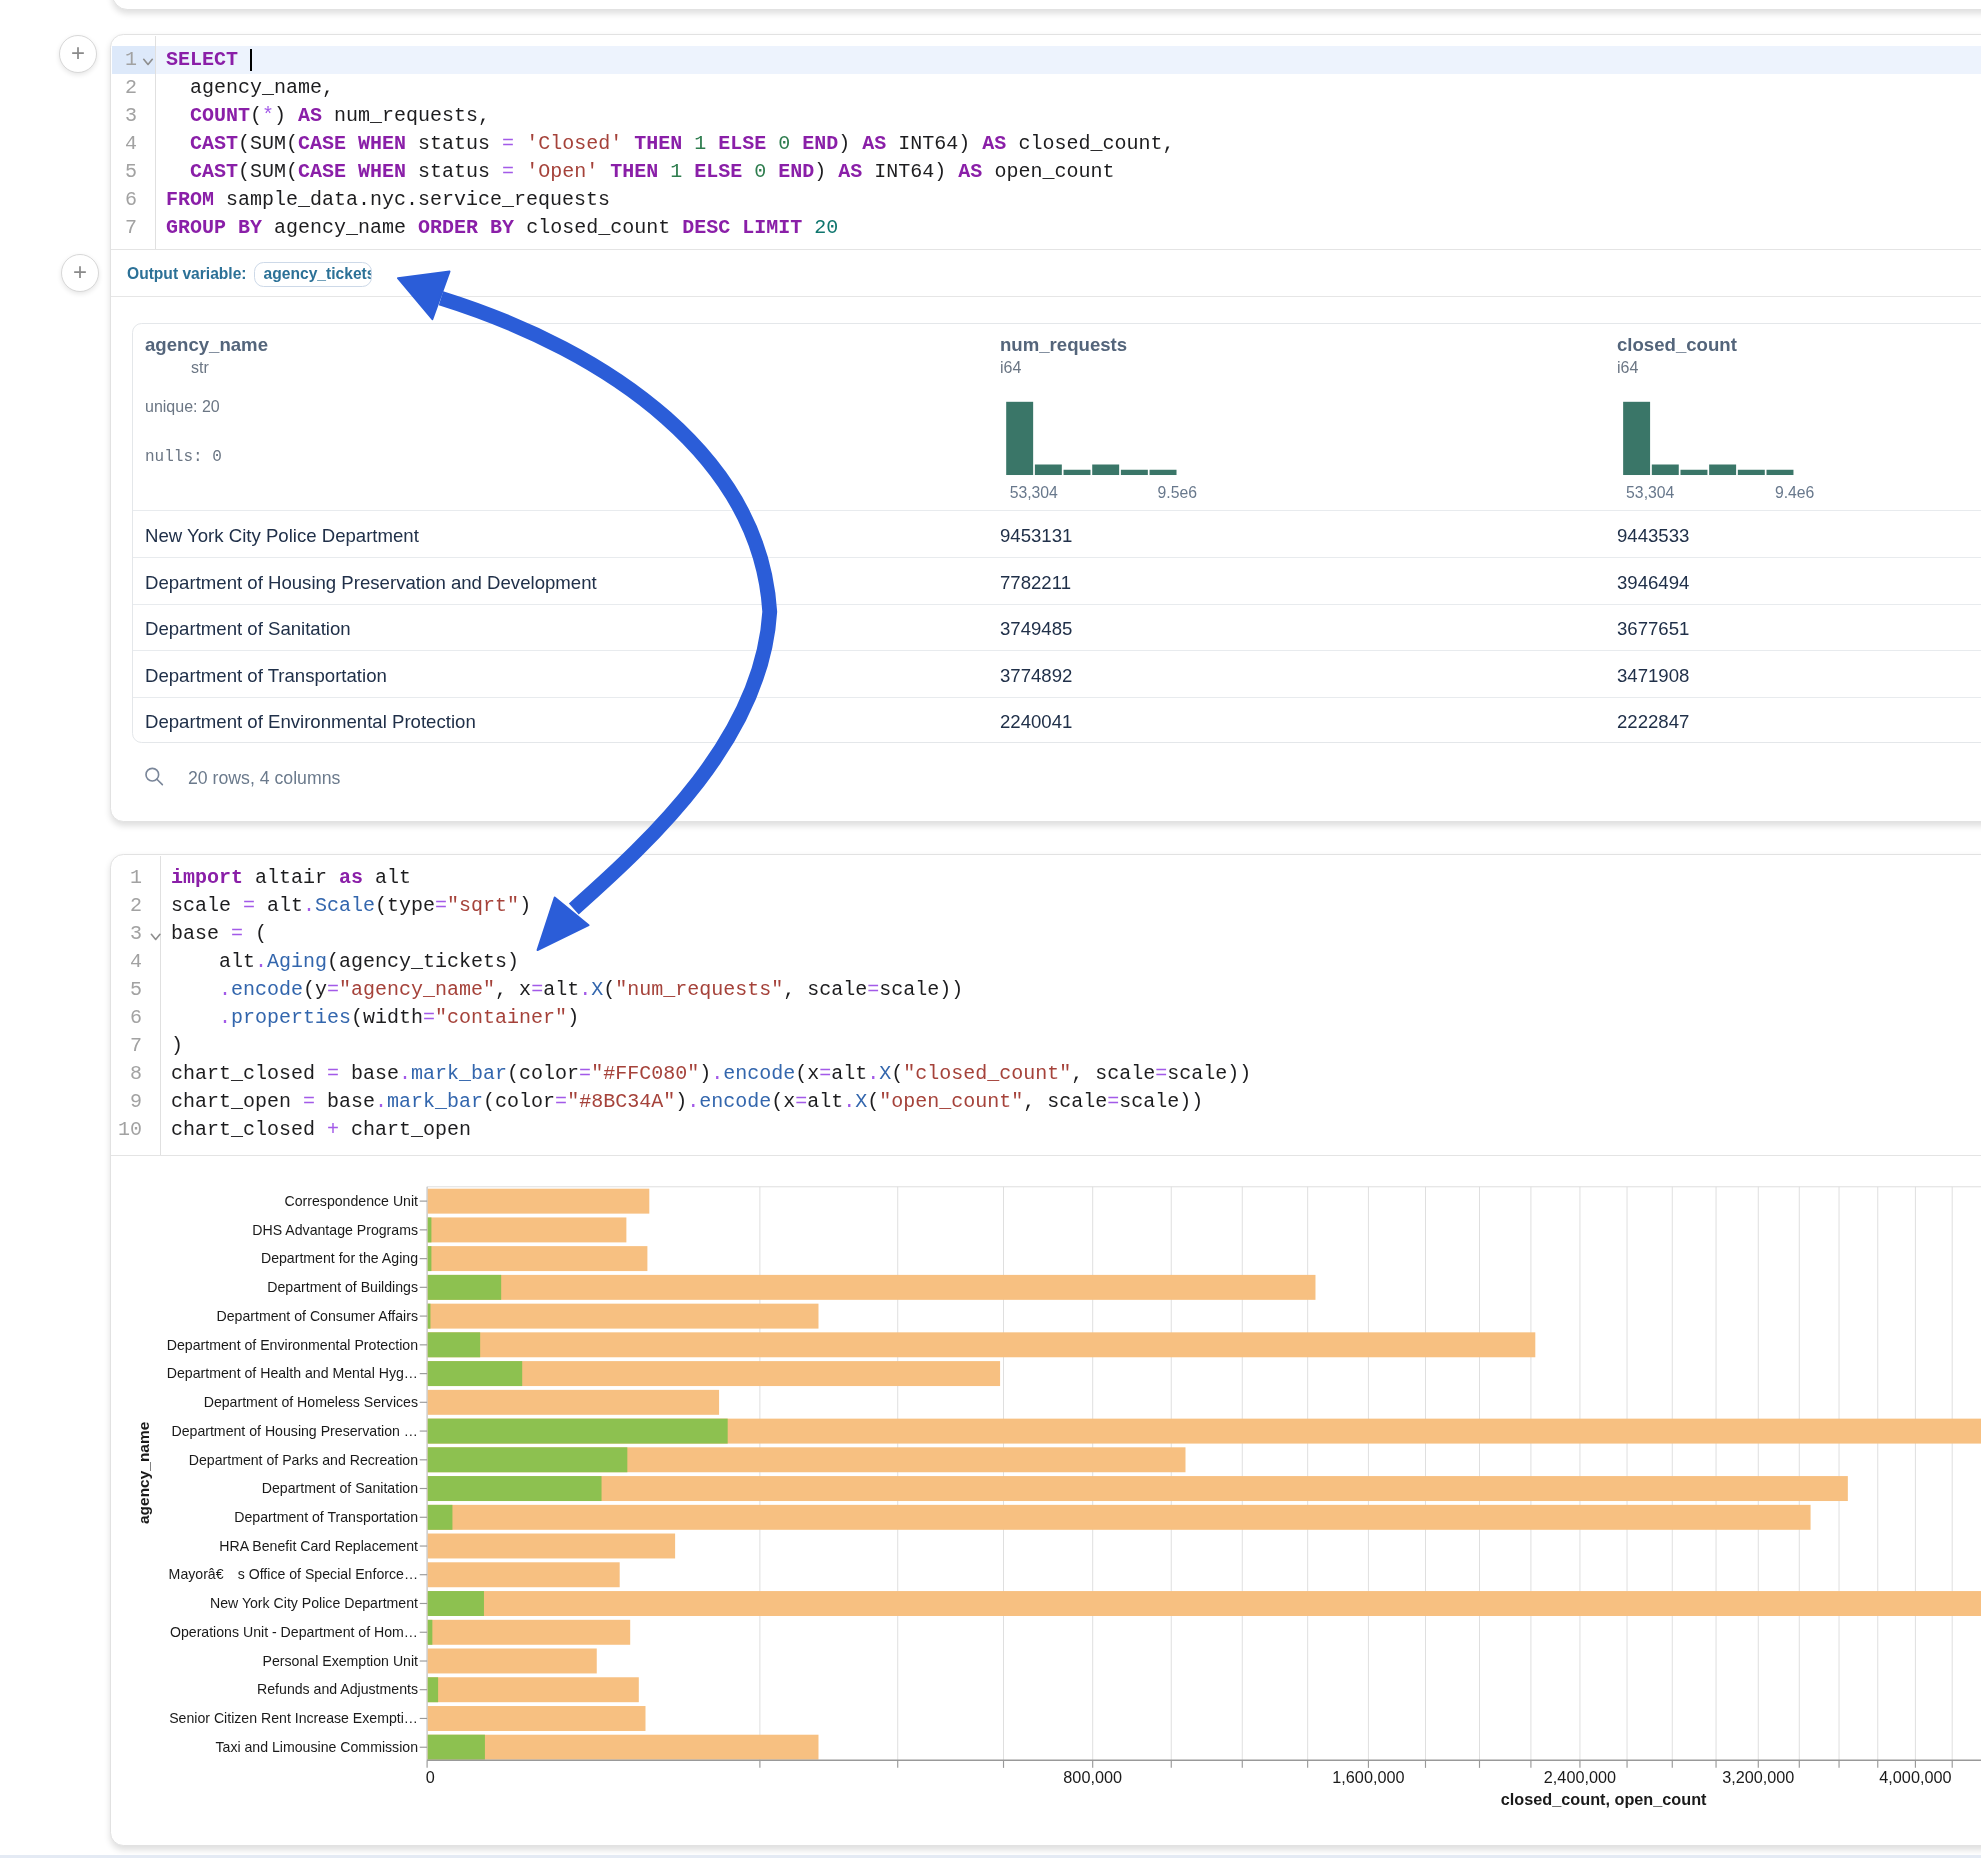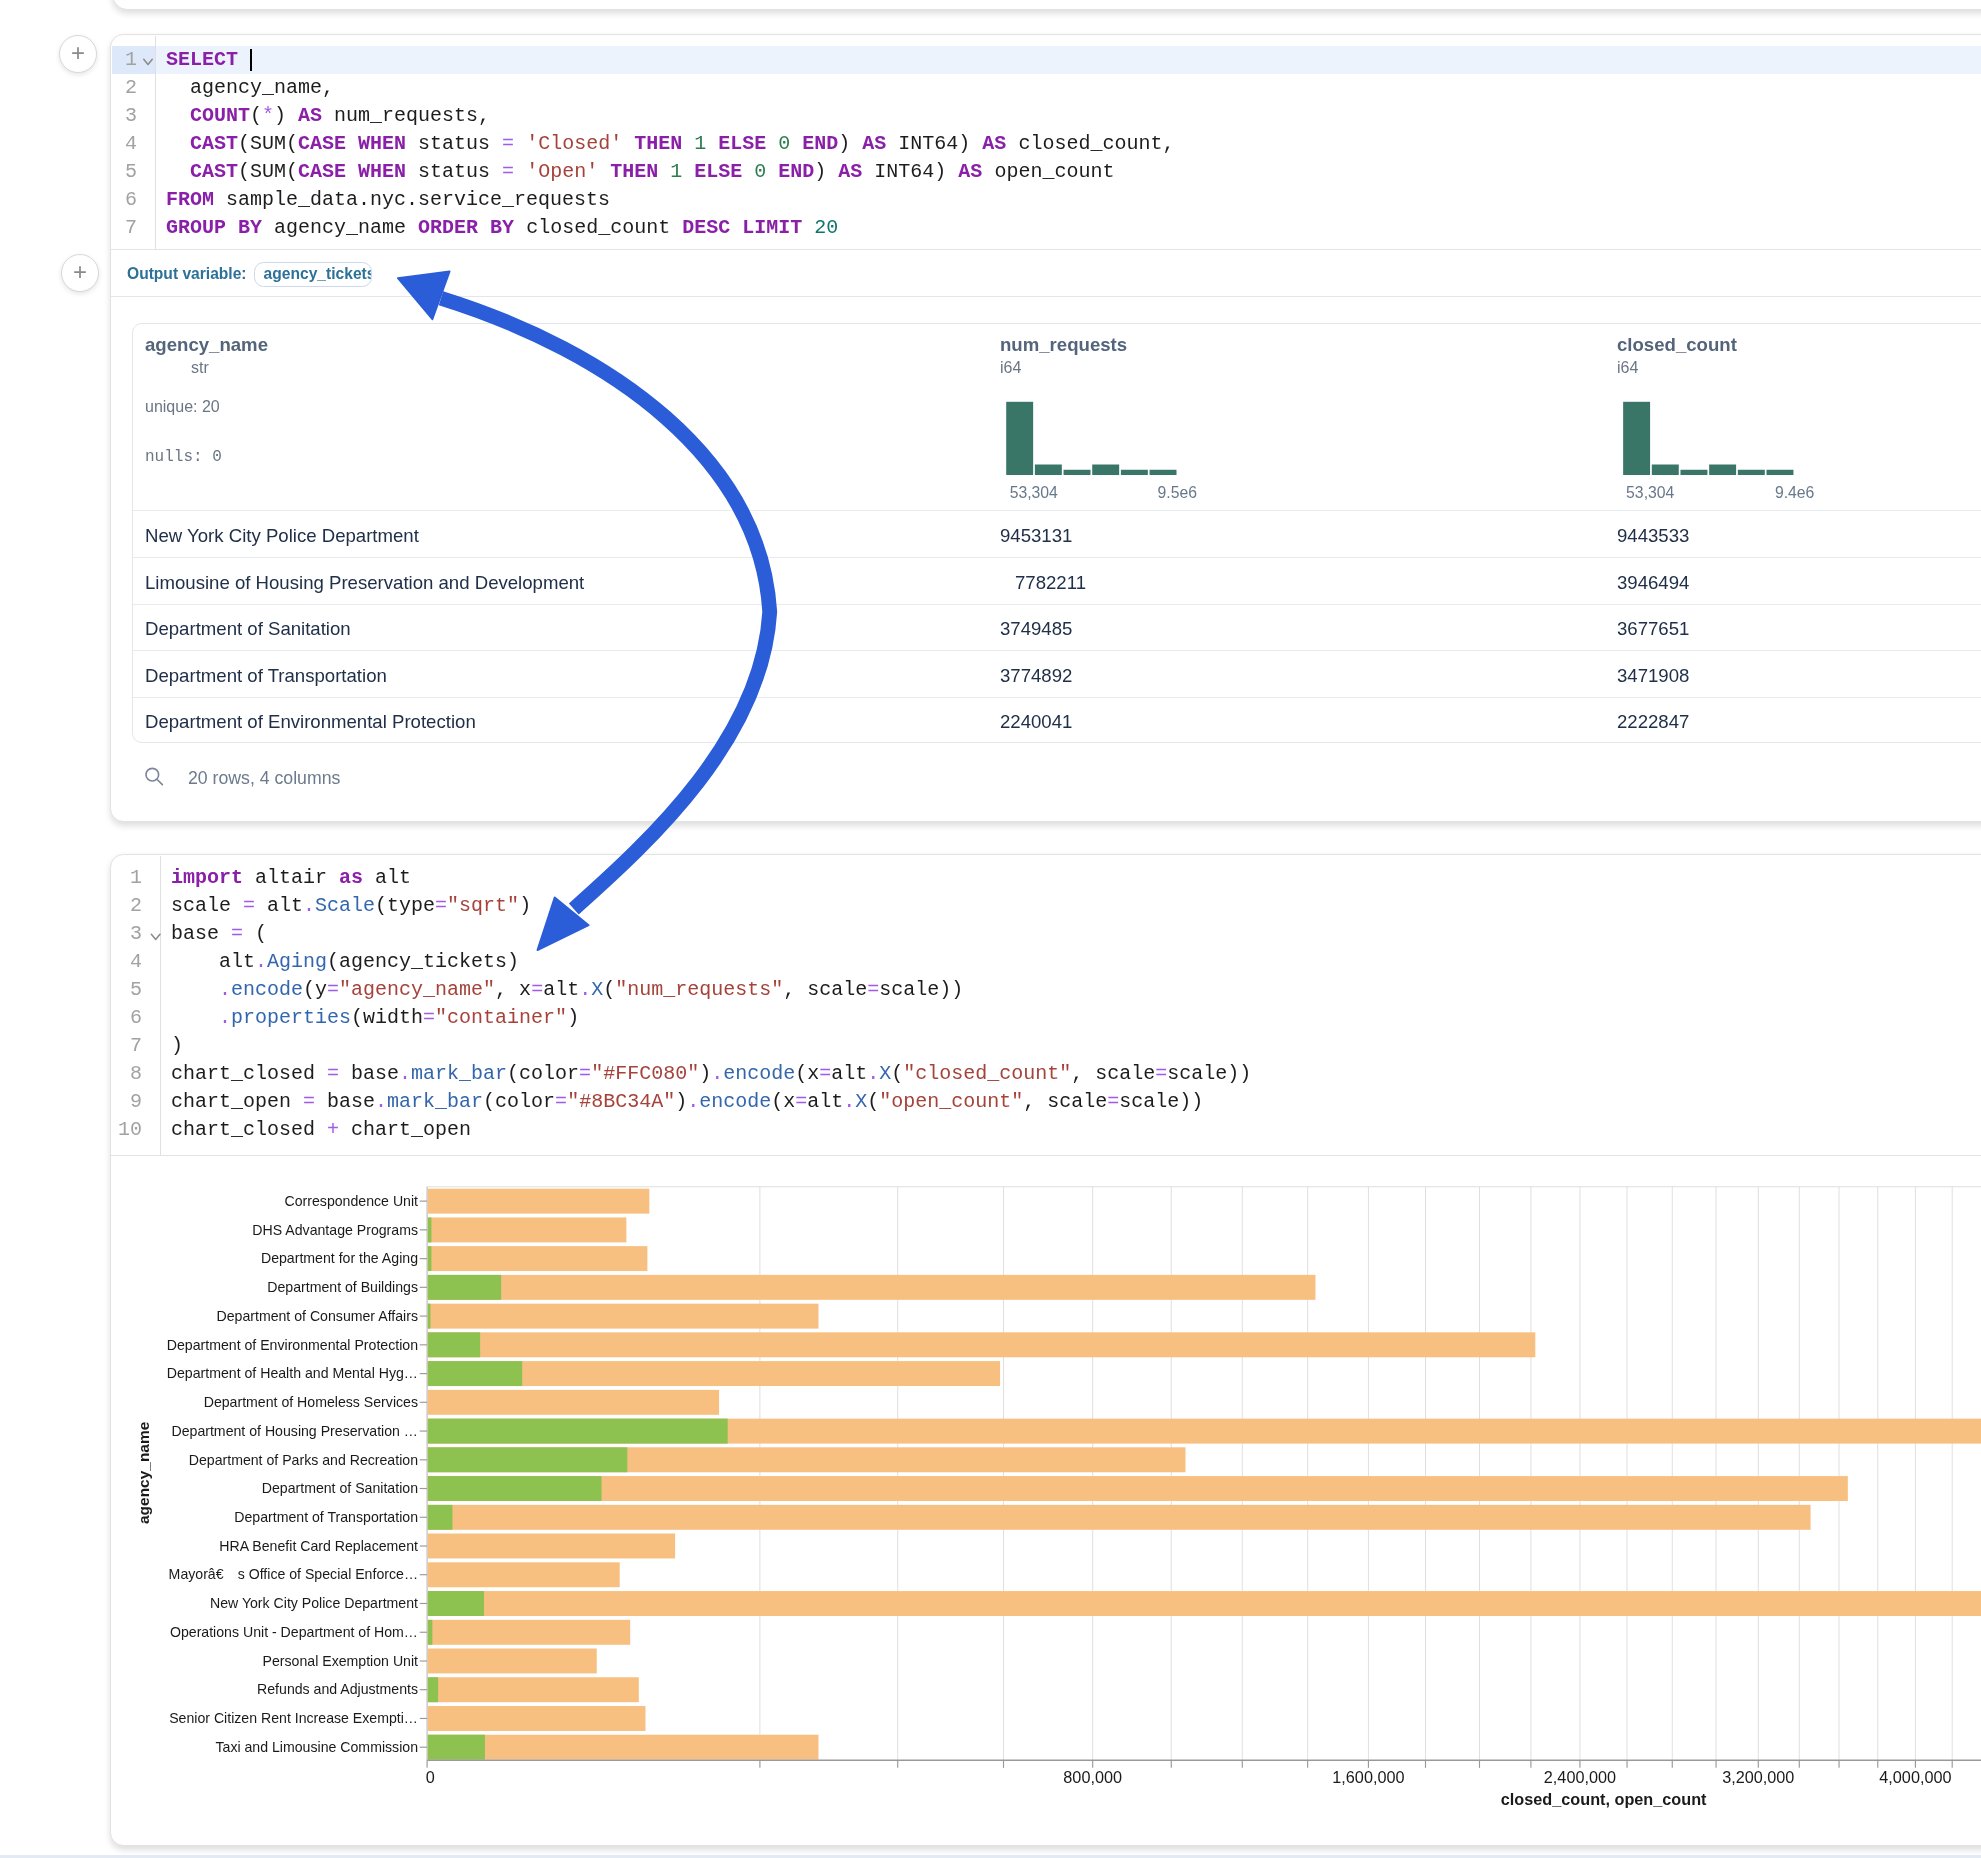--- a/index.html
+++ b/index.html
@@ -57,22 +57,22 @@
 <div class="hdr" style="left:1617px;top:334px;">closed_count</div>
 <div class="sub" style="left:1617px;top:359px;">i64</div>
 <div class="abs" style="left:133px;top:510px;width:1872px;height:1.1px;background:#e8ebee;"></div>
 <div class="abs" style="left:133px;top:557px;width:1872px;height:1.1px;background:#e8ebee;"></div>
 <div class="abs" style="left:133px;top:604px;width:1872px;height:1.1px;background:#e8ebee;"></div>
 <div class="abs" style="left:133px;top:650px;width:1872px;height:1.1px;background:#e8ebee;"></div>
 <div class="abs" style="left:133px;top:697px;width:1872px;height:1.1px;background:#e8ebee;"></div>
 <div class="rowtxt" style="left:145px;top:525px;">New York City Police Department</div>
 <div class="rowtxt" style="left:1000px;top:525px;">9453131</div>
 <div class="rowtxt" style="left:1617px;top:525px;">9443533</div>
-<div class="rowtxt" style="left:145px;top:572px;">Limousine of Housing Preservation and Development</div>
-<div class="rowtxt" style="left:1000px;top:572px;margin-left:15px;">7782211</div>
+<div class="rowtxt" style="left:145px;top:572px;">Department of Housing Preservation and Development</div>
+<div class="rowtxt" style="left:1000px;top:572px;">7782211</div>
 <div class="rowtxt" style="left:1617px;top:572px;">3946494</div>
 <div class="rowtxt" style="left:145px;top:618px;">Department of Sanitation</div>
 <div class="rowtxt" style="left:1000px;top:618px;">3749485</div>
 <div class="rowtxt" style="left:1617px;top:618px;">3677651</div>
 <div class="rowtxt" style="left:145px;top:665px;">Department of Transportation</div>
 <div class="rowtxt" style="left:1000px;top:665px;text-align:right;">3774892</div>
 <div class="rowtxt" style="left:1617px;top:665px;">3471908</div>
 <div class="rowtxt" style="left:145px;top:711px;">Department of Environmental Protection</div>
 <div class="rowtxt" style="left:1000px;top:711px;">2240041</div>
 <div class="rowtxt" style="left:1617px;top:711px;">2222847</div>

